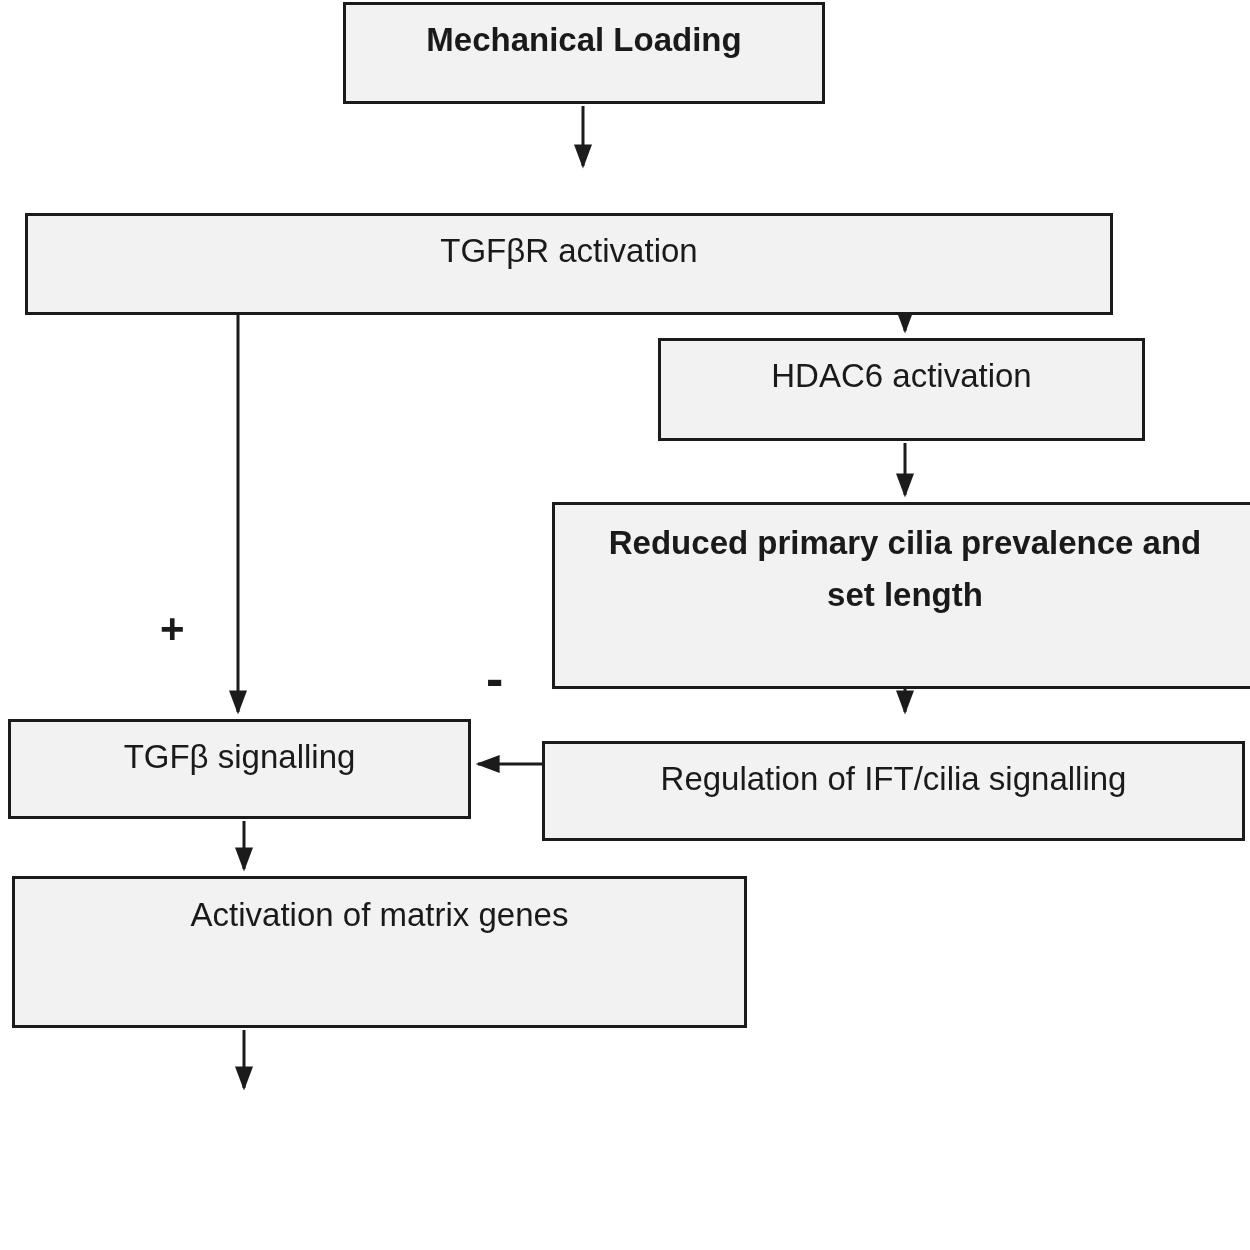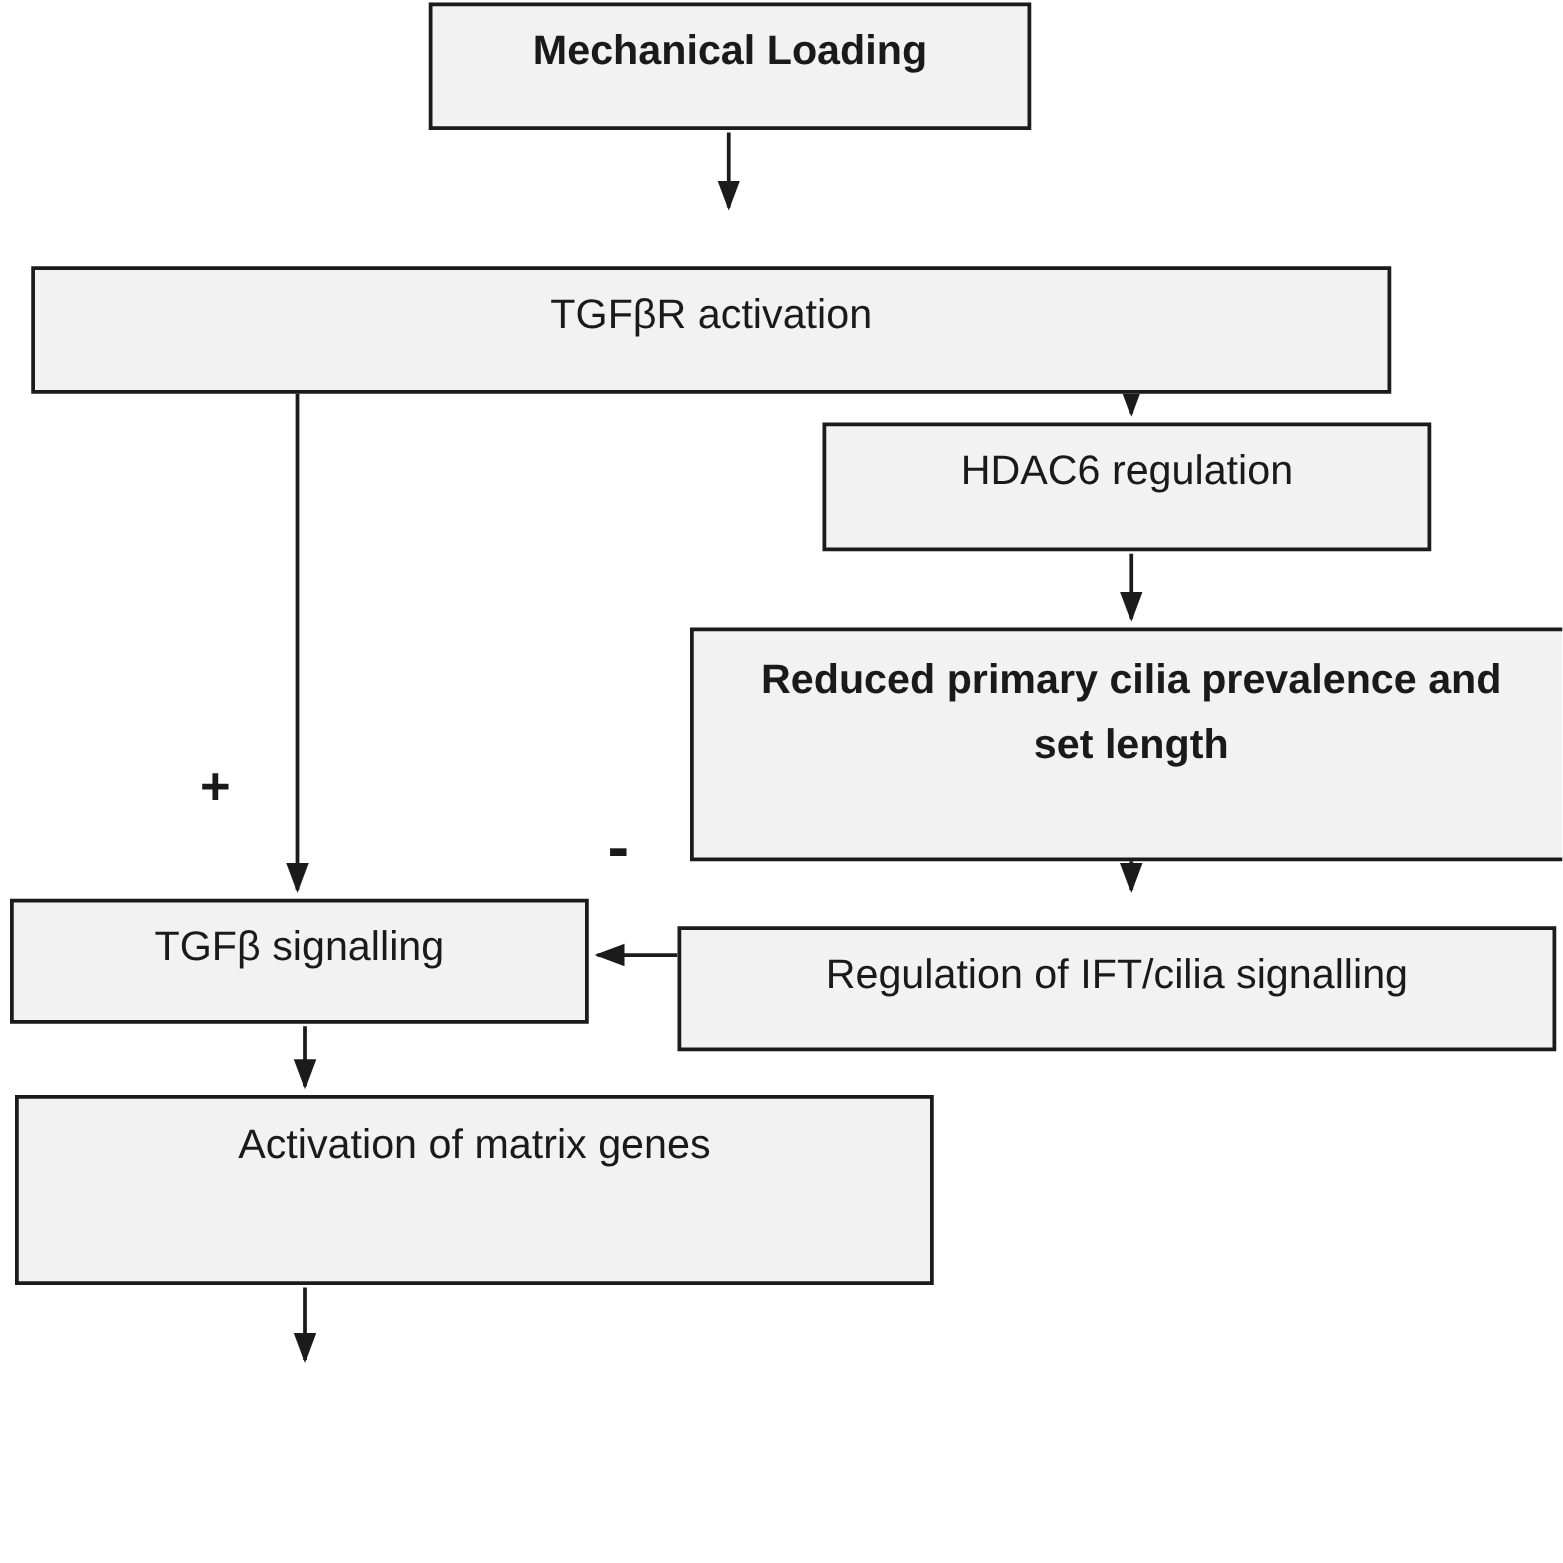--- a/index.html
+++ b/index.html
@@ -73,21 +73,21 @@
 
   <div class="node bold n-mechanical">
     <span class="line">Mechanical Loading</span>
   </div>
 
   <div class="node n-tgfbr">
     <span class="line">TGFβR activation</span>
   </div>
 
   <div class="node n-hdac6">
-    <span class="line">HDAC6 regulation</span>
+    <span class="line">HDAC6 activation</span>
   </div>
 
   <div class="node bold n-reduced">
     <span>Reduced primary cilia prevalence and set length</span>
   </div>
 
   <div class="node n-regulation">
     <span class="line">Regulation of IFT/cilia signalling</span>
   </div>
 

